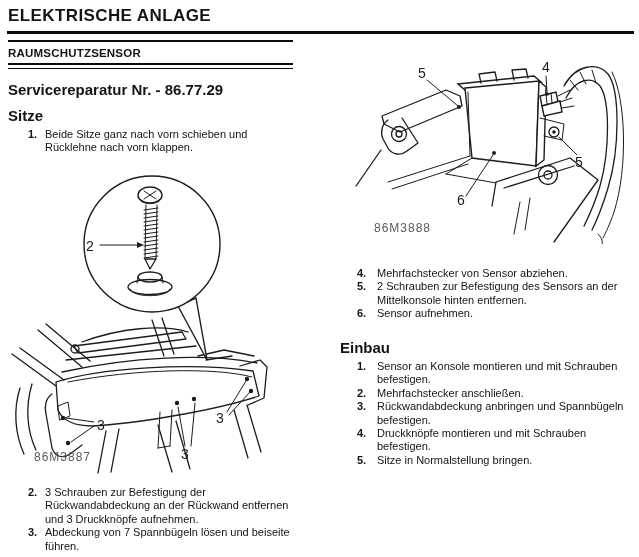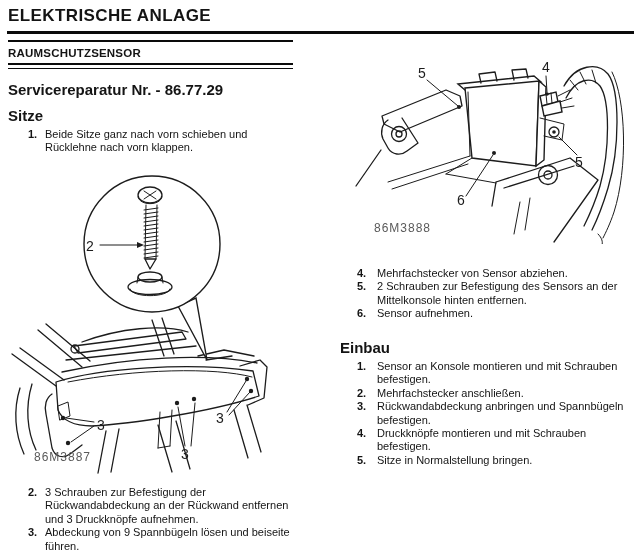--- a/index.html
+++ b/index.html
@@ -142,21 +142,21 @@
     <text class="figcode" x="24" y="301">86M3887</text>
   </svg>
 
   <div id="steps-a23" class="abs steps">
     <div class="step">
       <span class="n">2.</span>
       <span class="t">3 Schrauben zur Befestigung der Rückwandabdeckung an der Rückwand entfernen und 3 Druckknöpfe aufnehmen.</span>
     </div>
     <div class="step">
       <span class="n">3.</span>
-      <span class="t">Abdeckung von 9 Spannbügeln lösen und beiseite führen.</span>
+      <span class="t">Abdeckung von 7 Spannbügeln lösen und beiseite führen.</span>
     </div>
   </div>
 
   <svg id="fig2" class="abs" width="290" height="188" viewBox="0 0 290 188">
 
     <g>
       <path class="ln" d="M36,68 L34,60 L98,34 L112,40 L114,50 L52,76 Z"></path>
       <path class="ln" d="M40,64 C34,68 32,76 35,83 L40,92 C44,99 53,100 59,95 L70,87 L54,62"></path>
       <circle class="ln" cx="51" cy="78" r="7.5"></circle>
         <circle class="ln" cx="51" cy="78" r="3"></circle>

